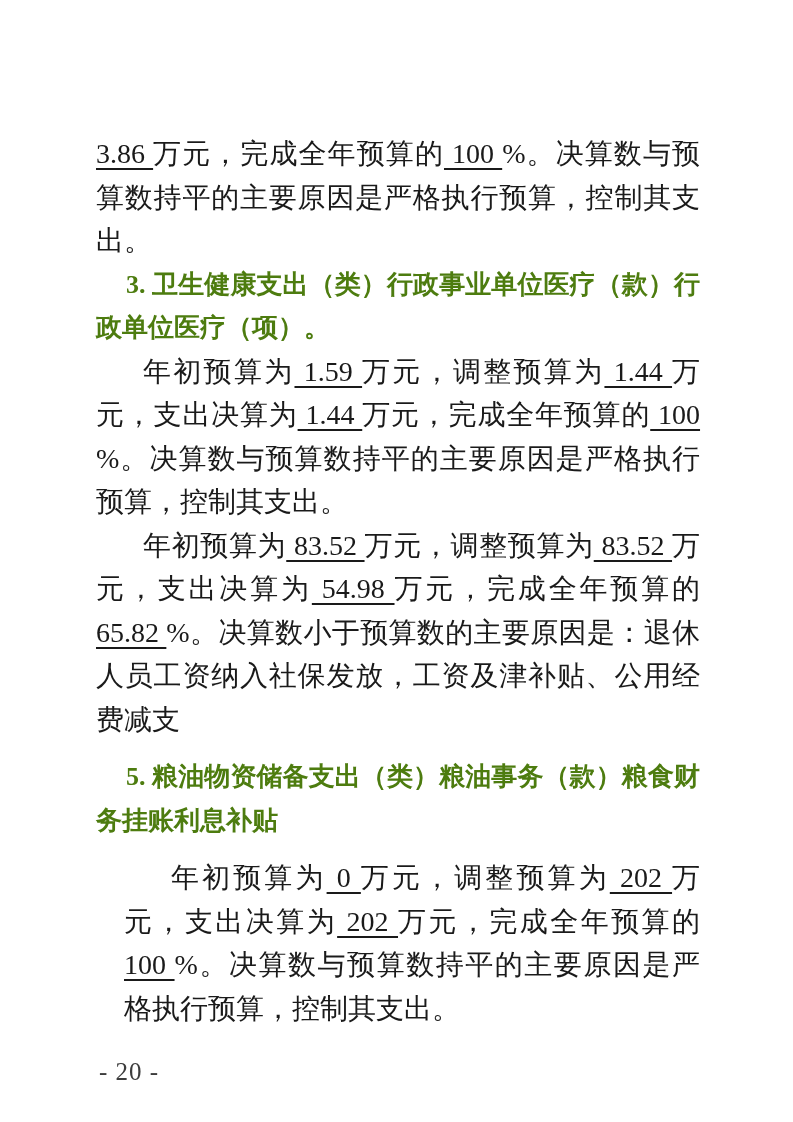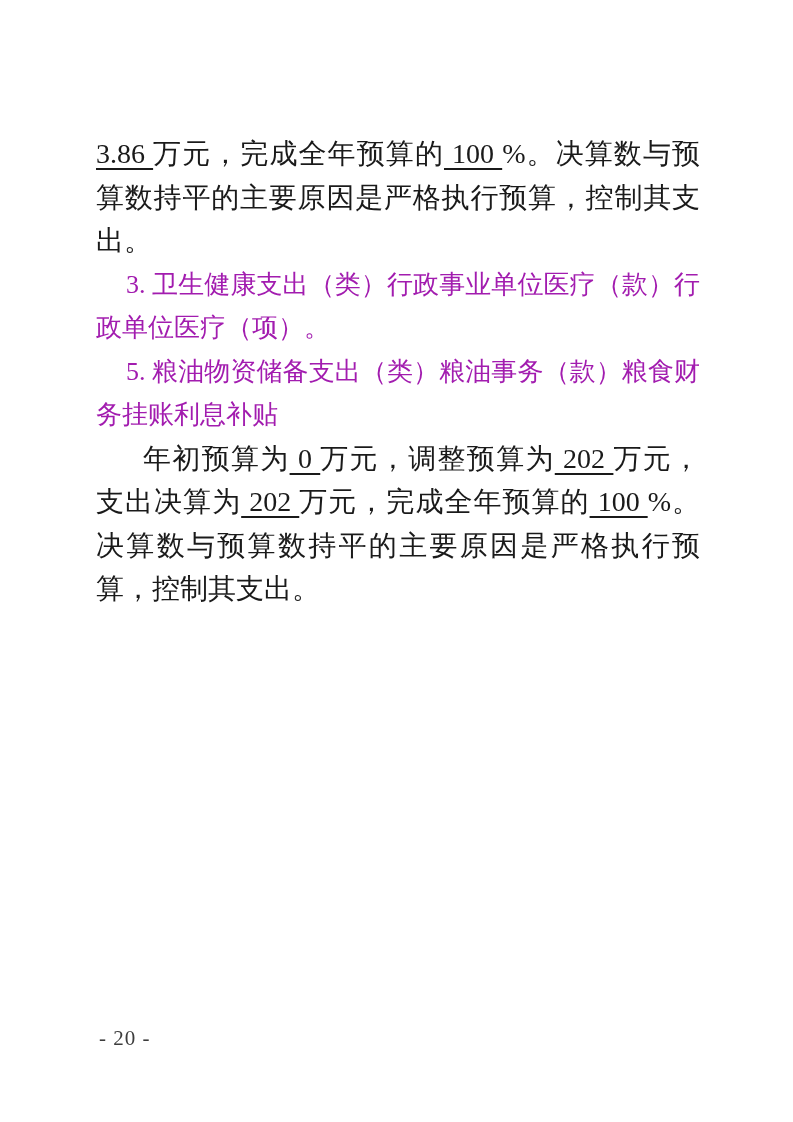--- a/index.html
+++ b/index.html
@@ -18,50 +18,52 @@
     top: 132px;
     width: 604px;
     font-size: 28px;
     line-height: 43.5px;
     text-align: justify;
     text-justify: inter-ideograph;
   }
   .doc p { margin: 0; }
   .para.indent { text-indent: 47px; }
   .heading {
-    font-weight: normal;
-    color: #a21caf;
+    font-weight: bold;
+    color: #4d7c0f;
   }
   .heading.item {
     font-size: 26px;
     text-indent: 30px;
   }
   
   .doc > :nth-child(4) { margin-bottom: 14px; }   
   .doc > :nth-child(6) { margin-top: 14px; margin-bottom: 13px; margin-left: 28px; } 
   .doc > :nth-child(8) { margin-top: 15px; }      
   .u {
     text-decoration: underline;
     text-decoration-thickness: 1.5px;
     text-underline-offset: 5px;
   }
   .footer {
     position: absolute;
     left: 99px;
-    top: 1026px;
-    font-size: 21px;
+    top: 1058px;
+    font-size: 25px;
     letter-spacing: 1px;
     color: #3c3c3c;
     white-space: pre;
   }
 </style>
 </head>
 <body>
 
 <div class="page">
   <main class="doc">
       <p class="para"><span class="u">3.86 </span><span>万元，完成全年预算的</span><span class="u"> 100 </span><span>%。决算数与预算数持平的主要原因是严格执行预算，控制其支出。</span></p>
       <p class="heading item"><span>3. 卫生健康支出（类）行政事业单位医疗（款）行政单位医疗（项）。</span></p>
+      <p class="para indent"><span>年初预算为</span><span class="u"> 1.59 </span><span>万元，调整预算为</span><span class="u"> 1.44 </span><span>万元，支出决算为</span><span class="u"> 1.44 </span><span>万元，完成全年预算的</span><span class="u"> 100 </span><span>%。决算数与预算数持平的主要原因是严格执行预算，控制其支出。</span></p>
+      <p class="para indent"><span>年初预算为</span><span class="u"> 83.52 </span><span>万元，调整预算为</span><span class="u"> 83.52 </span><span>万元，支出决算为</span><span class="u"> 54.98 </span><span>万元，完成全年预算的</span><span class="u"> 65.82 </span><span>%。决算数小于预算数的主要原因是：退休人员工资纳入社保发放，工资及津补贴、公用经费减支</span></p>
       <p class="heading item"><span>5. 粮油物资储备支出（类）粮油事务（款）粮食财务挂账利息补贴</span></p>
       <p class="para indent"><span>年初预算为</span><span class="u"> 0 </span><span>万元，调整预算为</span><span class="u"> 202 </span><span>万元，支出决算为</span><span class="u"> 202 </span><span>万元，完成全年预算的</span><span class="u"> 100 </span><span>%。决算数与预算数持平的主要原因是严格执行预算，控制其支出。</span></p>
     </main>
   <div class="footer">- 20 -</div>
 </div>
 
 </body></html>

